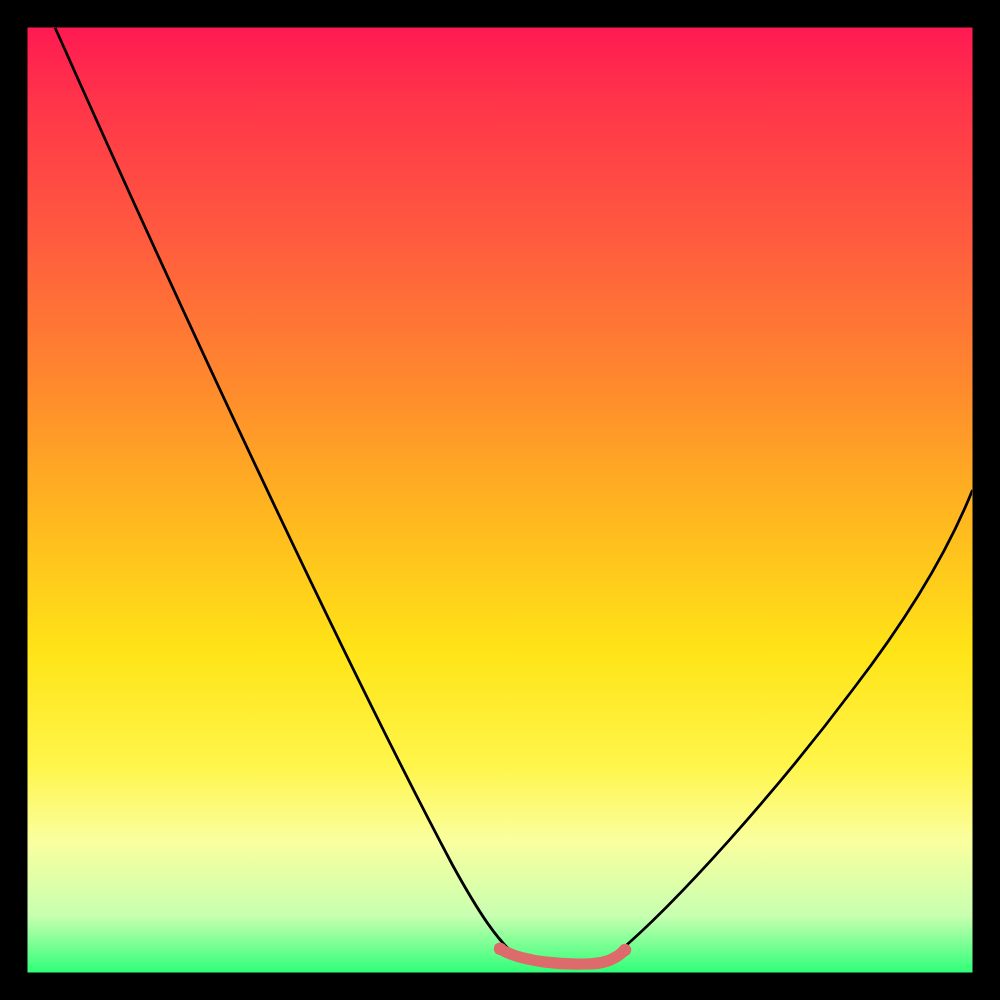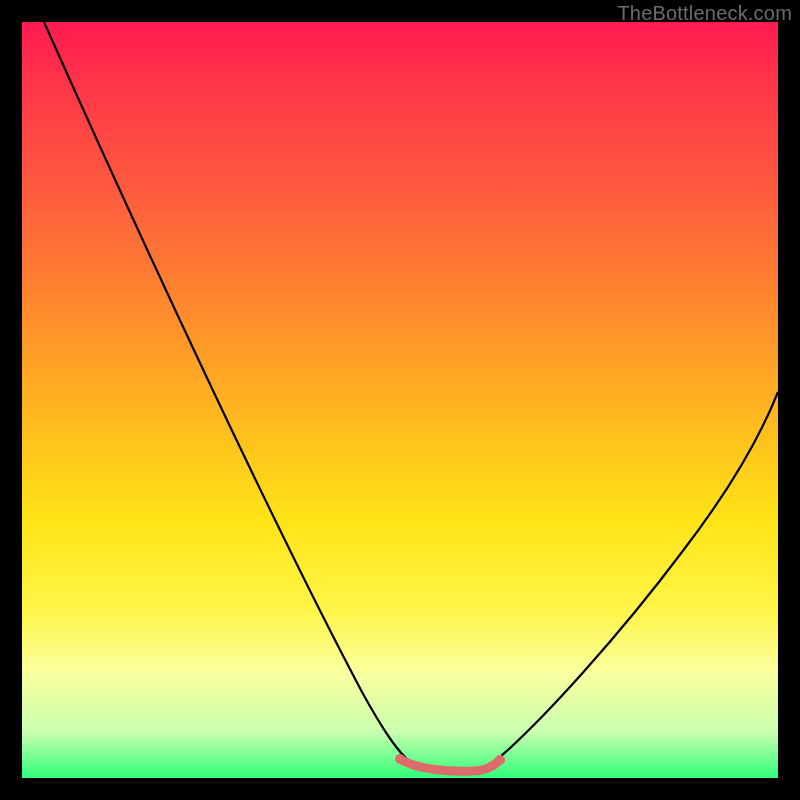--- a/index.html
+++ b/index.html
@@ -71,14 +71,13 @@
                C 710 465, 740 410, 756 370" fill="none" stroke="#000" stroke-width="2.2"></path>
 
       <path d="M 378 737
                C 395 748, 430 750, 450 749
                C 460 749, 470 746, 478 738" fill="none" stroke="#dd6b6b" stroke-width="9" stroke-linecap="round"></path>
 
       <circle cx="378" cy="737" r="5" fill="#dd6b6b"></circle>
       <circle cx="478" cy="738" r="5" fill="#dd6b6b"></circle>
     </svg>
   </div>
-  <div class="watermark">TheBottleneck.com</div>
 </div>
 
 </body></html>

